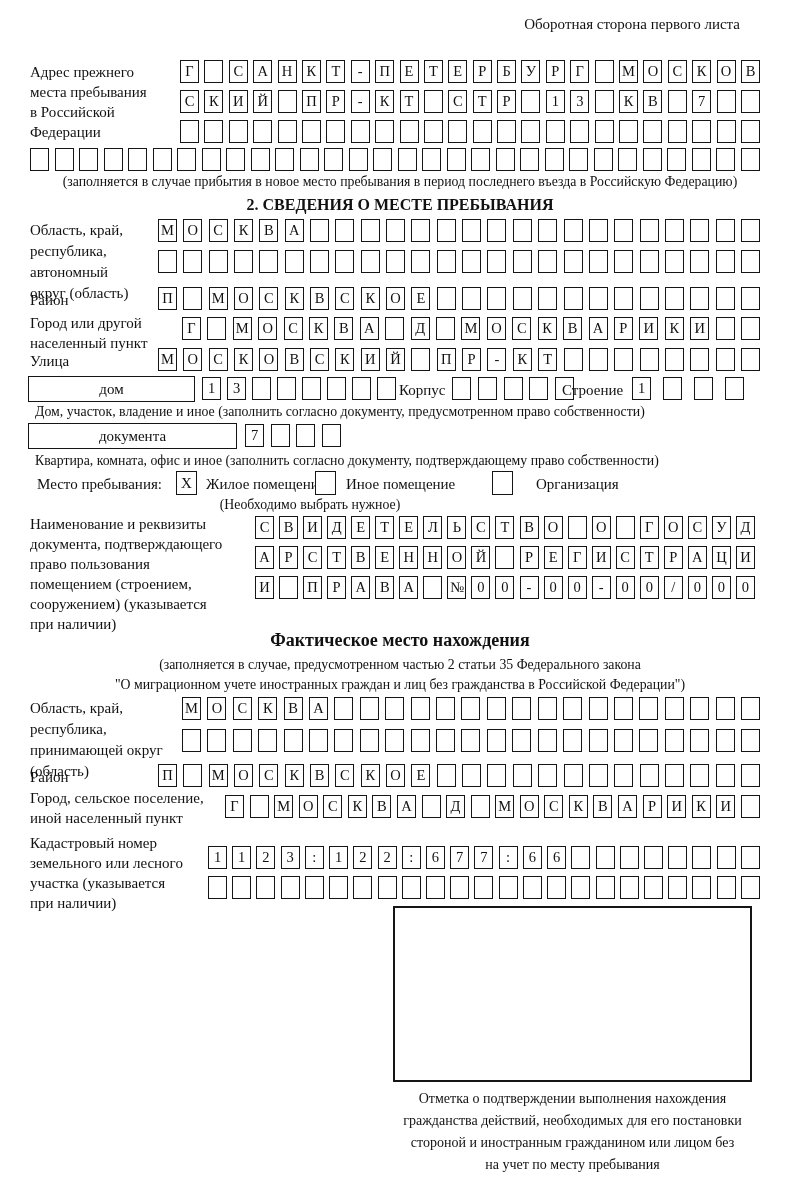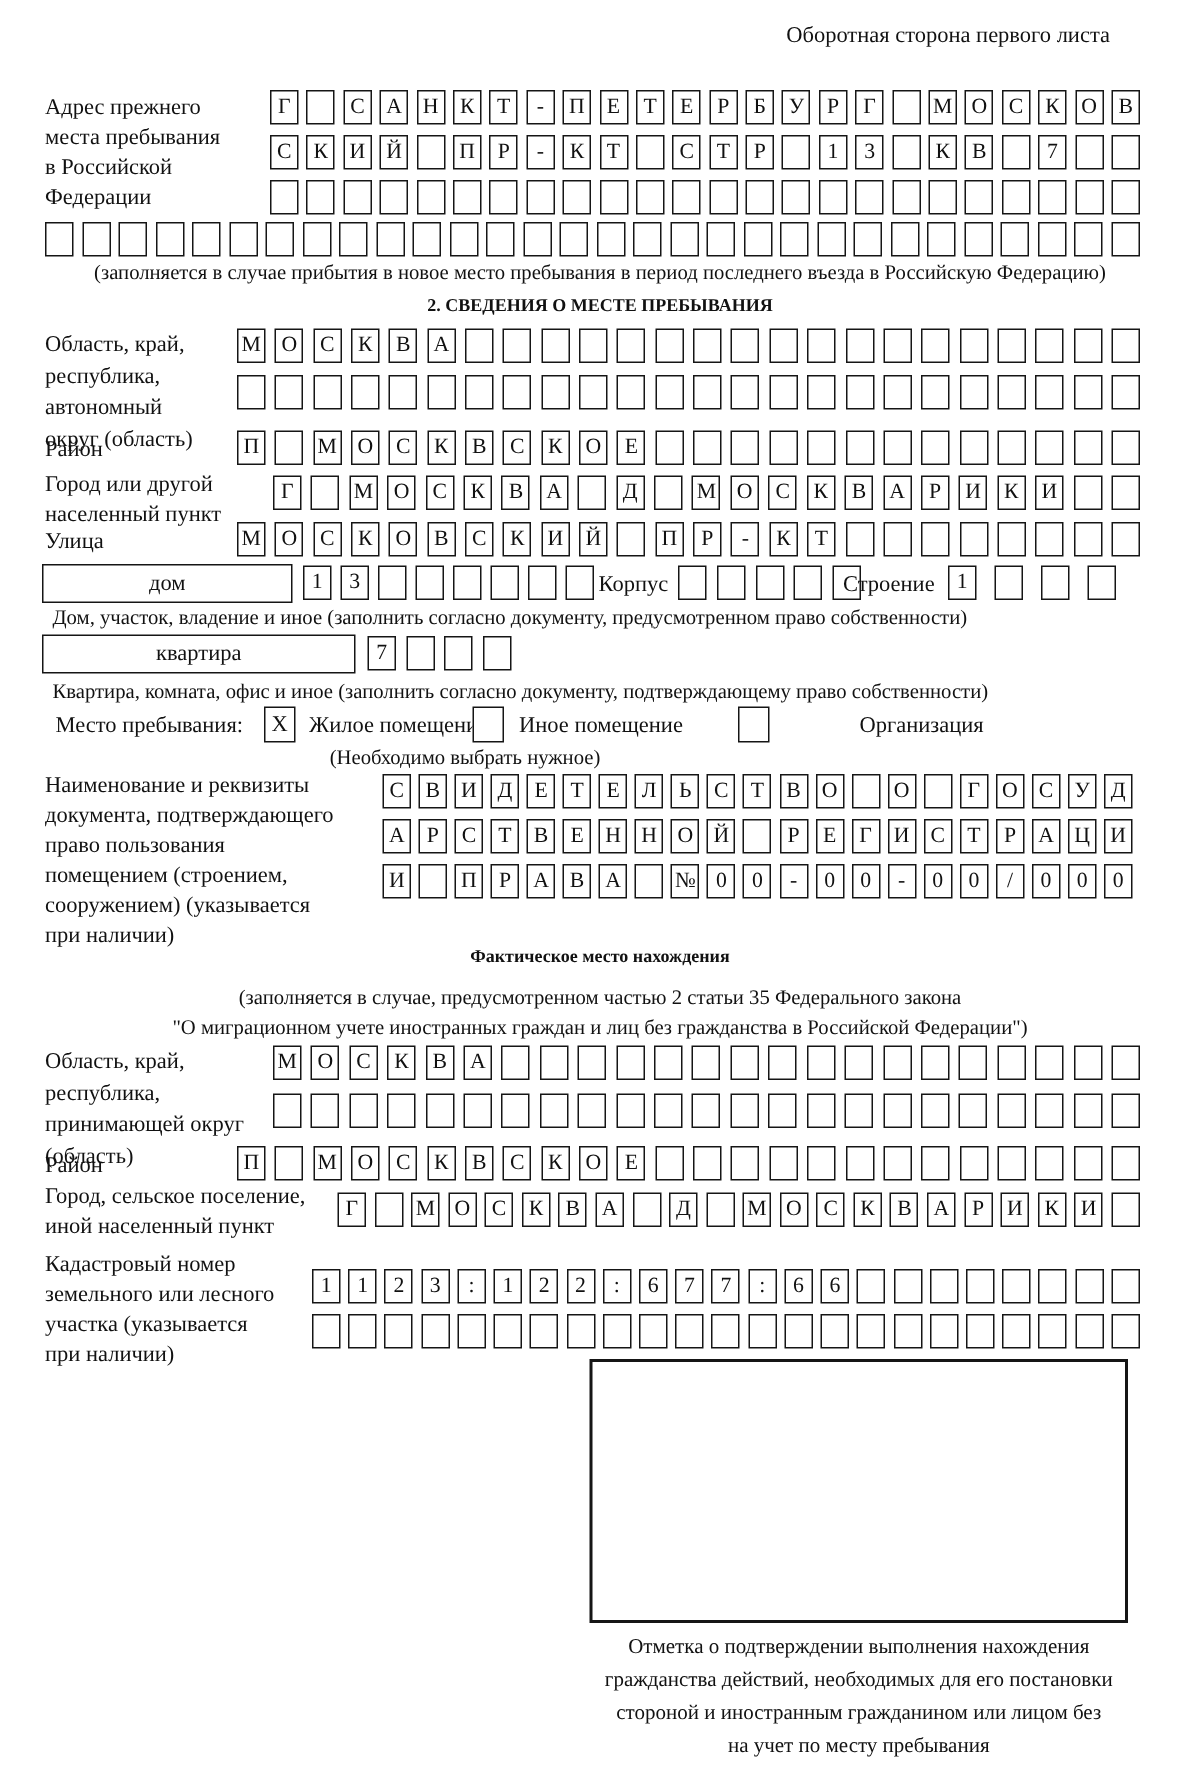--- a/index.html
+++ b/index.html
@@ -150,21 +150,21 @@
       <span class="cell"></span>
       <span class="cell"></span>
       <span class="cell"></span>
       <span class="cell"></span>
       <span class="cell"></span>
       <span class="cell"></span>
       <span class="cell"></span>
     </div>
   <div class="cap center" style="left:0; top:174px; width:800px;">(заполняется в случае прибытия в новое место пребывания в период последнего въезда в Российскую Федерацию)</div>
 
-  <div class="abs center bold" style="left:0; top:196px; width:800px; font-size:12px;">2. СВЕДЕНИЯ О МЕСТЕ ПРЕБЫВАНИЯ</div>
+  <div class="abs center bold" style="left:0; top:196px; width:800px; font-size:16px;">2. СВЕДЕНИЯ О МЕСТЕ ПРЕБЫВАНИЯ</div>
 
   <div class="lbl" style="left:30px; top:220px; line-height:21px;">
       <div class="lbl-line">Область, край,</div>
       <div class="lbl-line">республика,</div>
       <div class="lbl-line">автономный</div>
       <div class="lbl-line">округ (область)</div>
     </div>
   <div class="boxrow" style="left:158px; top:219px; width:602px;">
       <span class="cell">М</span>
       <span class="cell">О</span>
@@ -325,36 +325,36 @@
     </div>
   <div class="lbl" style="left:562px; top:380px;">Строение</div>
   <div class="boxrow" style="left:632px; top:377px; width:112px;">
       <span class="cell">1</span>
       <span class="cell"></span>
       <span class="cell"></span>
       <span class="cell"></span>
     </div>
   <div class="cap" style="left:35px; top:404px;">Дом, участок, владение и иное (заполнить согласно документу, предусмотренном право собственности)</div>
 
-  <div class="wide-rect" style="left:28px; top:423px; width:209px;">квартира</div>
+  <div class="wide-rect" style="left:28px; top:423px; width:209px;">документа</div>
   <div class="boxrow" style="left:245px; top:424px; width:96px;">
       <span class="cell">7</span>
       <span class="cell"></span>
       <span class="cell"></span>
       <span class="cell"></span>
     </div>
   <div class="cap" style="left:35px; top:453px;">Квартира, комната, офис и иное (заполнить согласно документу, подтверждающему право собственности)</div>
 
   <div class="lbl" style="left:37px; top:474px;">Место пребывания:</div>
   <div class="checkbox" style="left:176px; top:471px;">X</div>
   <div class="lbl" style="left:206px; top:474px;">Жилое помещение</div>
   <div class="checkbox" style="left:315px; top:471px;"></div>
   <div class="lbl" style="left:346px; top:474px;">Иное помещение</div>
   <div class="checkbox" style="left:492px; top:471px;"></div>
-  <div class="lbl" style="left:536px; top:474px;margin-left:37px;">Организация</div>
+  <div class="lbl" style="left:536px; top:474px;">Организация</div>
   <div class="cap center" style="left:130px; top:497px; width:360px;">(Необходимо выбрать нужное)</div>
 
   <div class="lbl" style="left:30px; top:514px;">
       <div class="lbl-line">Наименование и реквизиты</div>
       <div class="lbl-line">документа, подтверждающего</div>
       <div class="lbl-line">право пользования</div>
       <div class="lbl-line">помещением (строением,</div>
       <div class="lbl-line">сооружением) (указывается</div>
       <div class="lbl-line">при наличии)</div>
     </div>
@@ -421,21 +421,21 @@
       <span class="cell">0</span>
       <span class="cell">-</span>
       <span class="cell">0</span>
       <span class="cell">0</span>
       <span class="cell">/</span>
       <span class="cell">0</span>
       <span class="cell">0</span>
       <span class="cell">0</span>
     </div>
 
-  <div class="abs center bold" style="left:0; top:630px; width:800px; font-size:12px;">Фактическое место нахождения</div>
+  <div class="abs center bold" style="left:0; top:630px; width:800px; font-size:18px;">Фактическое место нахождения</div>
   <div class="cap center" style="left:0; top:657px; width:800px;">(заполняется в случае, предусмотренном частью 2 статьи 35 Федерального закона</div>
   <div class="cap center" style="left:0; top:677px; width:800px;">"О миграционном учете иностранных граждан и лиц без гражданства в Российской Федерации")</div>
 
   <div class="lbl" style="left:30px; top:698px; line-height:21px;">
       <div class="lbl-line">Область, край,</div>
       <div class="lbl-line">республика,</div>
       <div class="lbl-line">принимающей округ</div>
       <div class="lbl-line">(область)</div>
     </div>
   <div class="boxrow" style="left:182px; top:697px; width:578px;">

